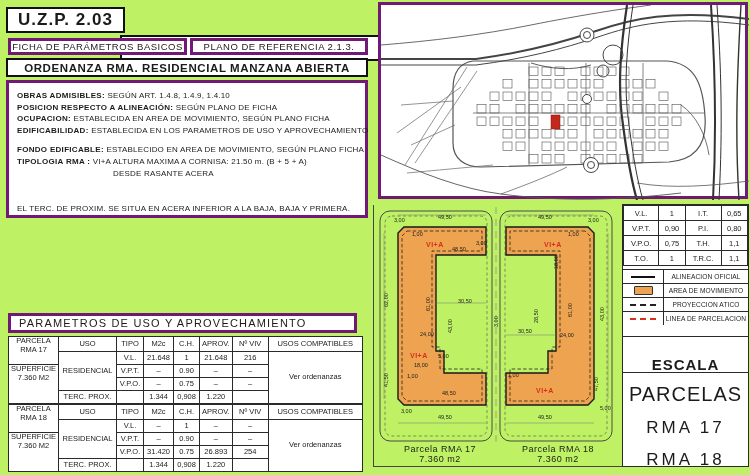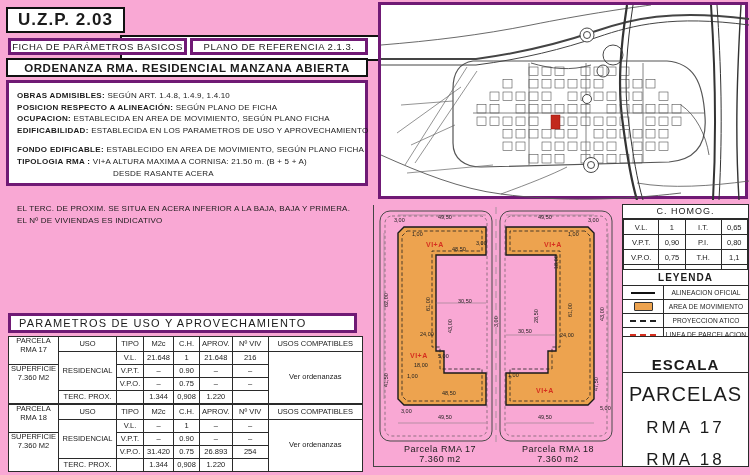--- a/index.html
+++ b/index.html
@@ -1,16 +1,16 @@
 <!DOCTYPE html>
 <html><head>
 <meta charset="utf-8">
 <style>
   html,body{margin:0;padding:0;background:#e8e8e4;}
-  .page{position:relative;width:750px;height:475px;background:#f9a8d4;overflow:hidden;
+  .page{position:relative;width:750px;height:475px;background:#bef264;overflow:hidden;
         font-family:"Liberation Sans",sans-serif;color:#1b1b1b;}
   .abs{position:absolute;box-sizing:border-box;}
   .box{border:3px solid #701a75;background:#fff;}
   .box2{border:2px solid #111;background:#fff;}
   .hdr-code{font-size:17px;font-weight:bold;letter-spacing:1px;display:flex;align-items:center;justify-content:center;}
   .hdr-name{font-size:18px;font-weight:bold;letter-spacing:3px;display:flex;align-items:center;justify-content:center;}
   .subhdr{font-size:9.5px;letter-spacing:.5px;display:flex;align-items:center;justify-content:center;white-space:nowrap;}
   .ordenanza{font-size:11.5px;font-weight:bold;letter-spacing:.6px;display:flex;align-items:center;justify-content:center;}
   .rules{padding:7px 8px;font-size:8px;line-height:1.45;letter-spacing:.2px;}
   .rline{white-space:nowrap;}
@@ -53,31 +53,30 @@
 <body>
 
 <div class="page">
 
   <div class="abs box2 hdr-code" style="left:6px;top:7px;width:119px;height:26px;">U.Z.P. 2.03</div>
   <div class="abs box2 hdr-name" style="left:120px;top:7px;width:280px;height:26px;margin-top:28px;">LOS AHIJONES</div>
   <div class="abs box subhdr" style="left:8px;top:38px;width:179px;height:17px;">FICHA DE PARÁMETROS BASICOS</div>
   <div class="abs box subhdr" style="left:190px;top:38px;width:178px;height:17px;">PLANO DE REFERENCIA 2.1.3.</div>
   <div class="abs box2 ordenanza" style="left:6px;top:58px;width:362px;height:19px;">ORDENANZA RMA. RESIDENCIAL MANZANA ABIERTA</div>
 
-  <div class="abs box rules" style="left:6px;top:80px;width:362px;height:106px;">
+  <div class="abs box rules" style="left:6px;top:80px;width:362px;height:138px;">
     <div>
         <div class="rline"><b>OBRAS ADMISIBLES: </b>SEGÚN ART. 1.4.8, 1.4.9, 1.4.10</div>
         <div class="rline"><b>POSICION RESPECTO A ALINEACIÓN: </b>SEGÚN PLANO DE FICHA</div>
         <div class="rline"><b>OCUPACION: </b>ESTABLECIDA EN AREA DE MOVIMIENTO, SEGÚN PLANO FICHA</div>
         <div class="rline"><b>EDIFICABILIDAD: </b>ESTABLECIDA EN LOS PARAMETROS DE USO Y APROVECHAMIENTO</div>
         <div class="rline gap"><b>FONDO EDIFICABLE: </b>ESTABLECIDO EN AREA DE MOVIMIENTO, SEGÚN PLANO FICHA</div>
         <div class="rline"><b>TIPOLOGIA RMA : </b>VI+A   ALTURA MAXIMA A CORNISA: 21.50 m.   (B + 5 + A)</div>
         <div class="rline indent">DESDE RASANTE ACERA</div>
         <div class="rline biggap">EL TERC. DE PROXIM. SE SITUA EN ACERA INFERIOR A LA BAJA, BAJA Y PRIMERA.</div>
-        <div class="rline">EL Nº DE VIVIENDAS ES INDICATIVO</div>
       </div>
   </div>
 
   <div class="abs box usage-title" style="left:8px;top:313px;width:349px;height:20px;">PARAMETROS DE USO Y APROVECHAMIENTO</div>
   <div class="abs" style="left:8px;top:336px;">
       <table class="t">
         <colgroup>
           <col style="width: 48px;">
           <col style="width: 58px;">
           <col style="width: 27px;">
@@ -423,21 +422,20 @@
   <div class="caption" style="left:384px;top:444px;width:112px;">
     <div>Parcela  RMA  17</div>
     <div>7.360  m2</div>
   </div>
   <div class="caption" style="left:502px;top:444px;width:112px;">
     <div>Parcela  RMA  18</div>
     <div>7.360  m2</div>
   </div>
 
   <div class="abs panel-box" style="left:622px;top:204px;width:127px;height:66px;">
-    <div class="homog-title">C. HOMOG.</div>
     <table class="homog">
         <tbody>
           <tr>
             <td>V.L.</td>
             <td>1</td>
             <td>I.T.</td>
             <td>0,65</td>
           </tr>
           <tr>
             <td>V.P.T.</td>
@@ -455,21 +453,20 @@
             <td>T.O.</td>
             <td>1</td>
             <td>T.R.C.</td>
             <td>1,1</td>
           </tr>
         </tbody>
       </table>
   </div>
 
   <div class="abs panel-box" style="left:622px;top:269px;width:127px;height:68px;">
-    <div class="leg-title">LEYENDA</div>
     <div>
         <div class="leg-row">
           <div class="leg-sym">
             <div class="sym-solid"></div>
           </div>
           <div class="leg-lab">ALINEACION OFICIAL</div>
         </div>
         <div class="leg-row">
           <div class="leg-sym">
             <div class="sym-orange"></div>

